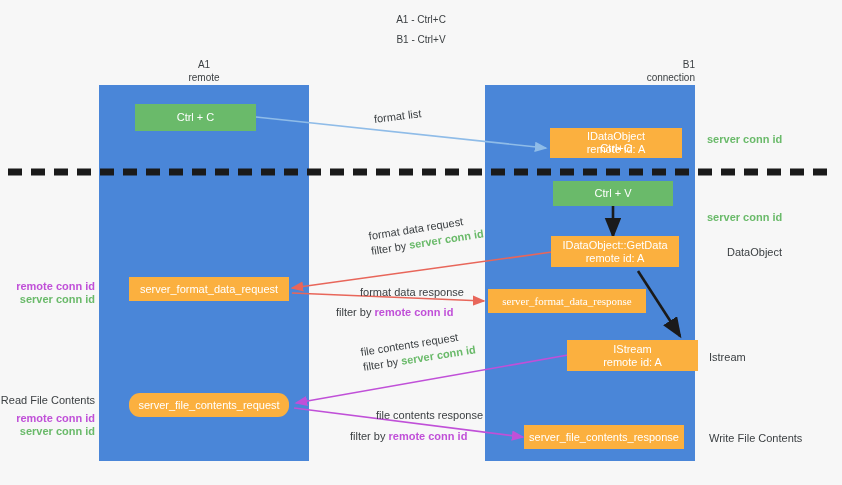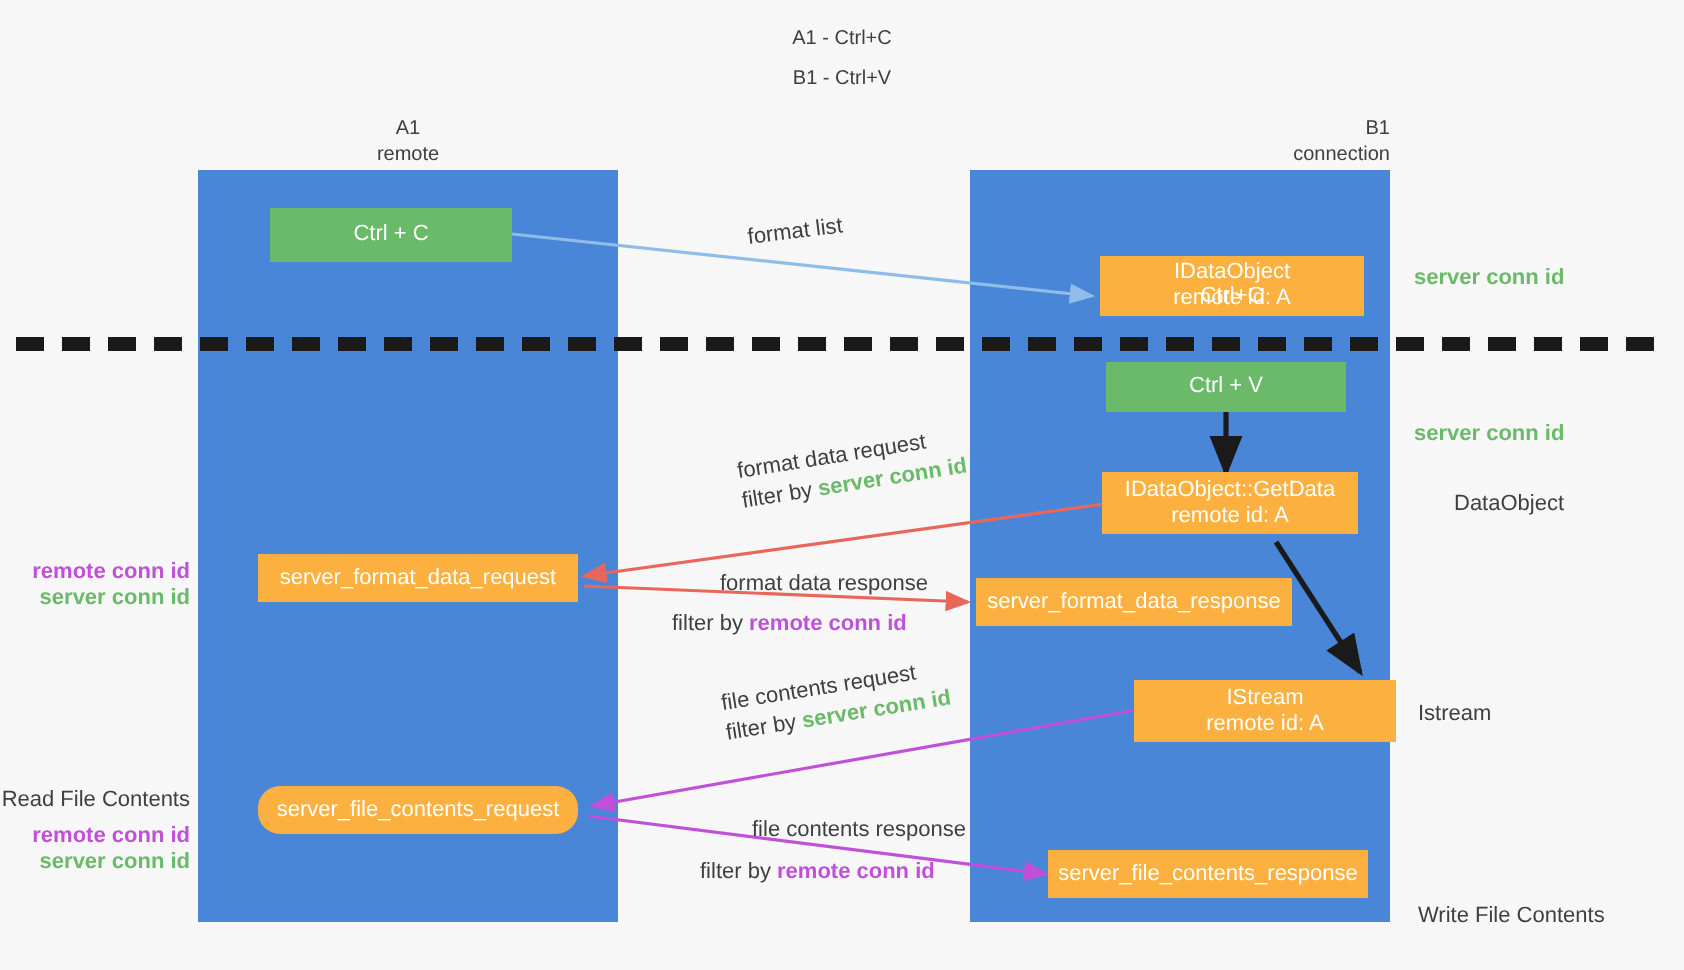--- a/index.html
+++ b/index.html
@@ -172,21 +172,21 @@
 
   <div class="abs box box-orange" style="left:567px; top:340px; width:131px; height:31px;">
     <span>IStream</span>
     <span class="l2">remote id: A</span>
   </div>
 
   <div class="abs box box-orange" style="left:129px; top:277px; width:160px; height:24px;">
     <span>server_format_data_request</span>
   </div>
 
-  <div class="abs box box-orange" style="left:488px; top:289px; width:158px; height:24px;">
+  <div class="abs box box-orange" style="left:488px; top:289px; width:158px; height:24px;font-family:Liberation Serif, serif;">
     <span>server_format_data_response</span>
   </div>
 
   <div class="abs box box-orange" style="left:129px; top:393px; width:160px; height:24px;border-radius:11px;">
     <span>server_file_contents_request</span>
   </div>
 
   <div class="abs box box-orange" style="left:524px; top:425px; width:160px; height:24px;">
     <span>server_file_contents_response</span>
   </div>
@@ -224,21 +224,21 @@
   </div>
 
   <div class="abs anno anno-green" style="left:707px; top:132px;">server conn id</div>
 
   <div class="abs anno anno-green" style="left:707px; top:210px;">server conn id</div>
 
   <div class="abs anno" style="left:709px; top:245px;margin-left:18px;">DataObject</div>
 
   <div class="abs anno" style="left:709px; top:350px;">Istream</div>
 
-  <div class="abs anno" style="left:709px; top:431px;margin-top:20px;">Write File Contents</div>
+  <div class="abs anno" style="left:709px; top:431px;">Write File Contents</div>
 
   <div class="abs anno anno-purple anno-right" style="left:0px; top:279px; width:95px;">remote conn id</div>
   <div class="abs anno anno-green anno-right" style="left:0px; top:292px; width:95px;">server conn id</div>
 
   <div class="abs anno anno-right" style="left:0px; top:393px; width:95px;">Read File Contents</div>
   <div class="abs anno anno-purple anno-right" style="left:0px; top:411px; width:95px;">remote conn id</div>
   <div class="abs anno anno-green anno-right" style="left:0px; top:424px; width:95px;">server conn id</div>
 
 </div>
 

